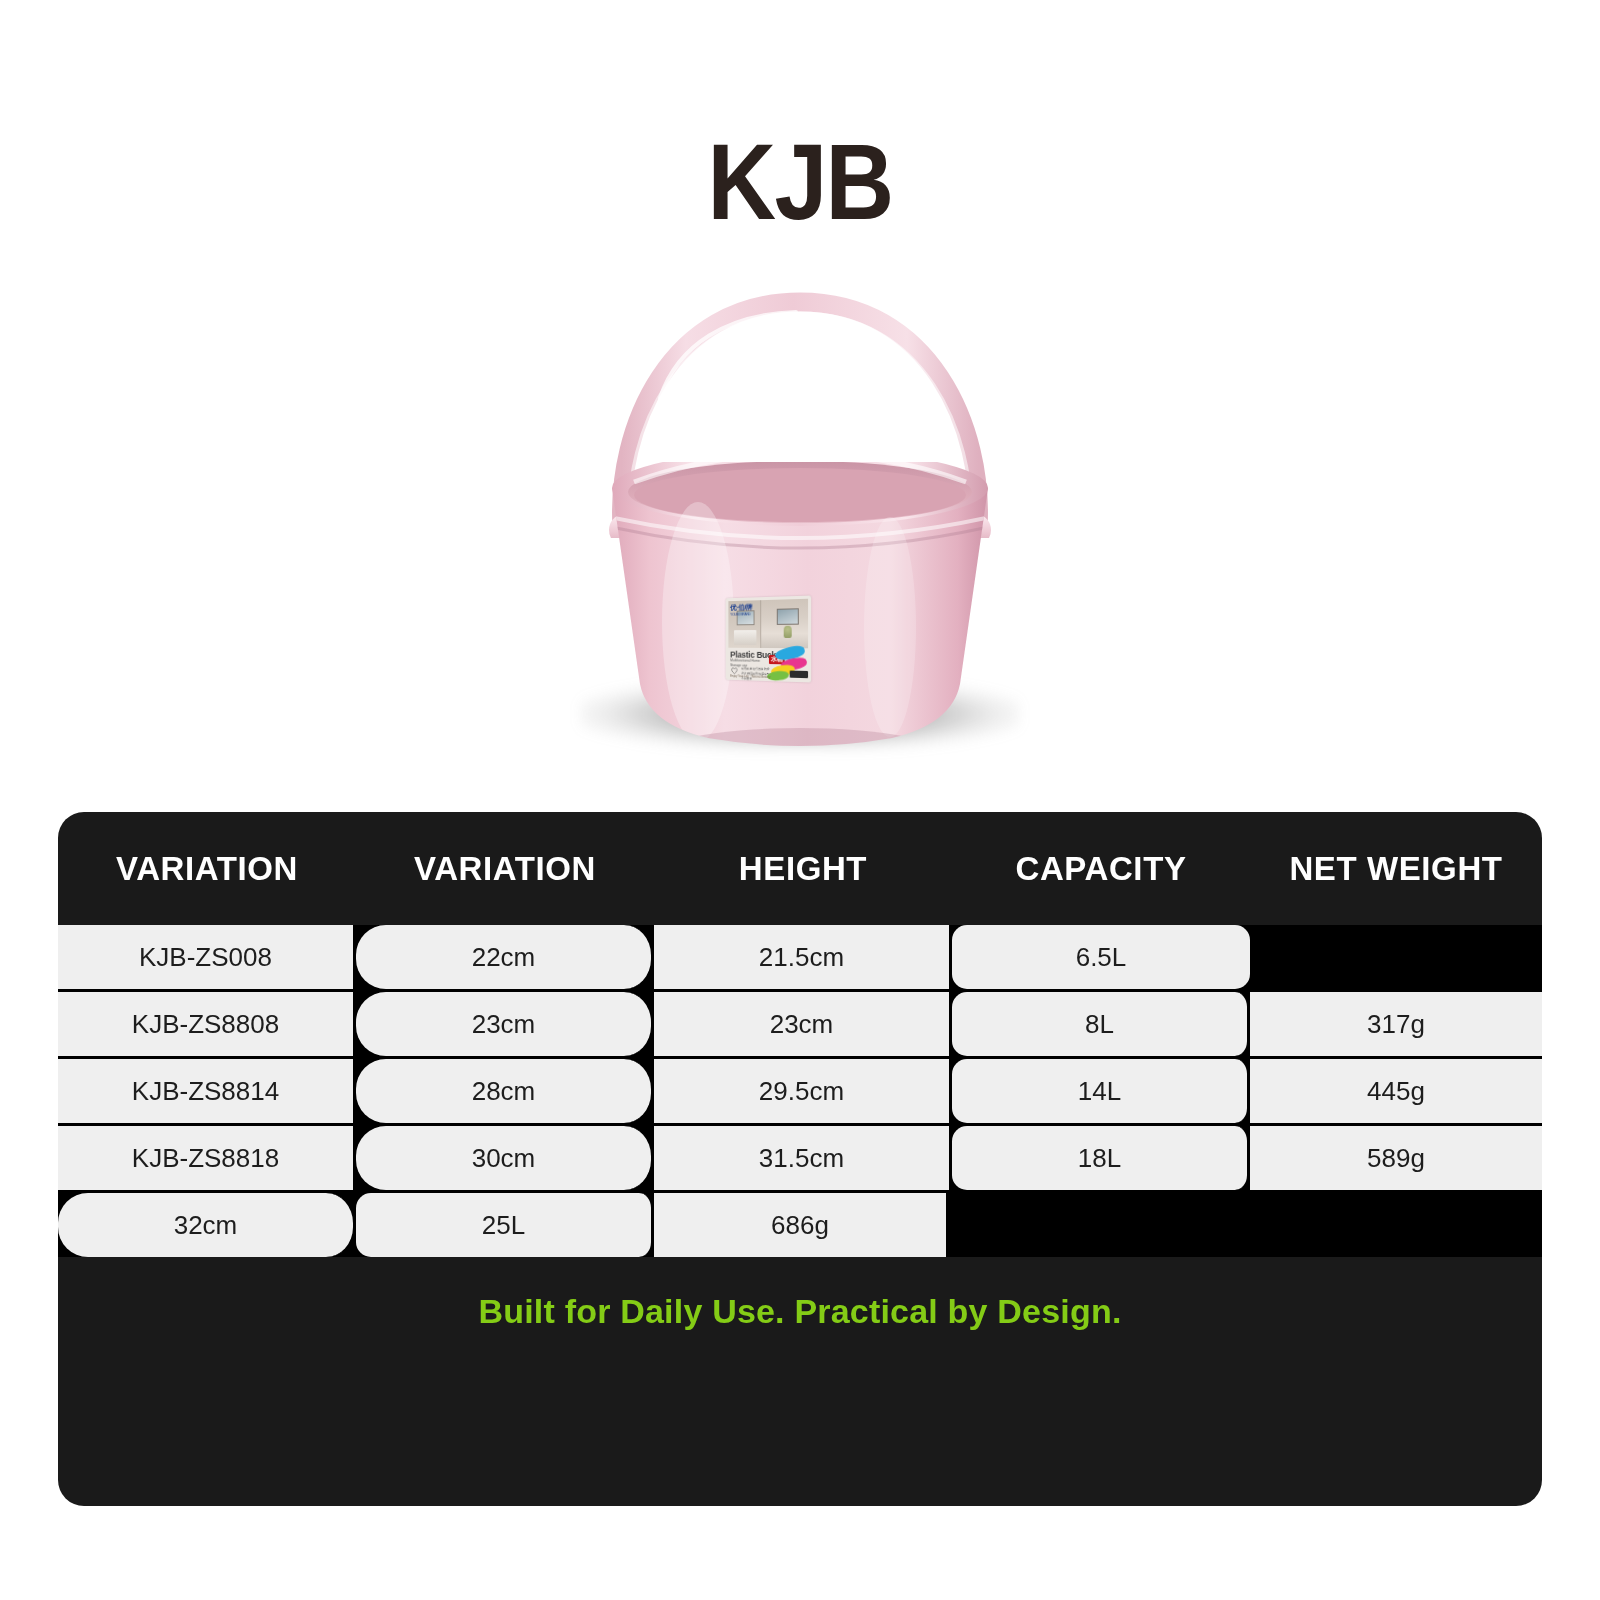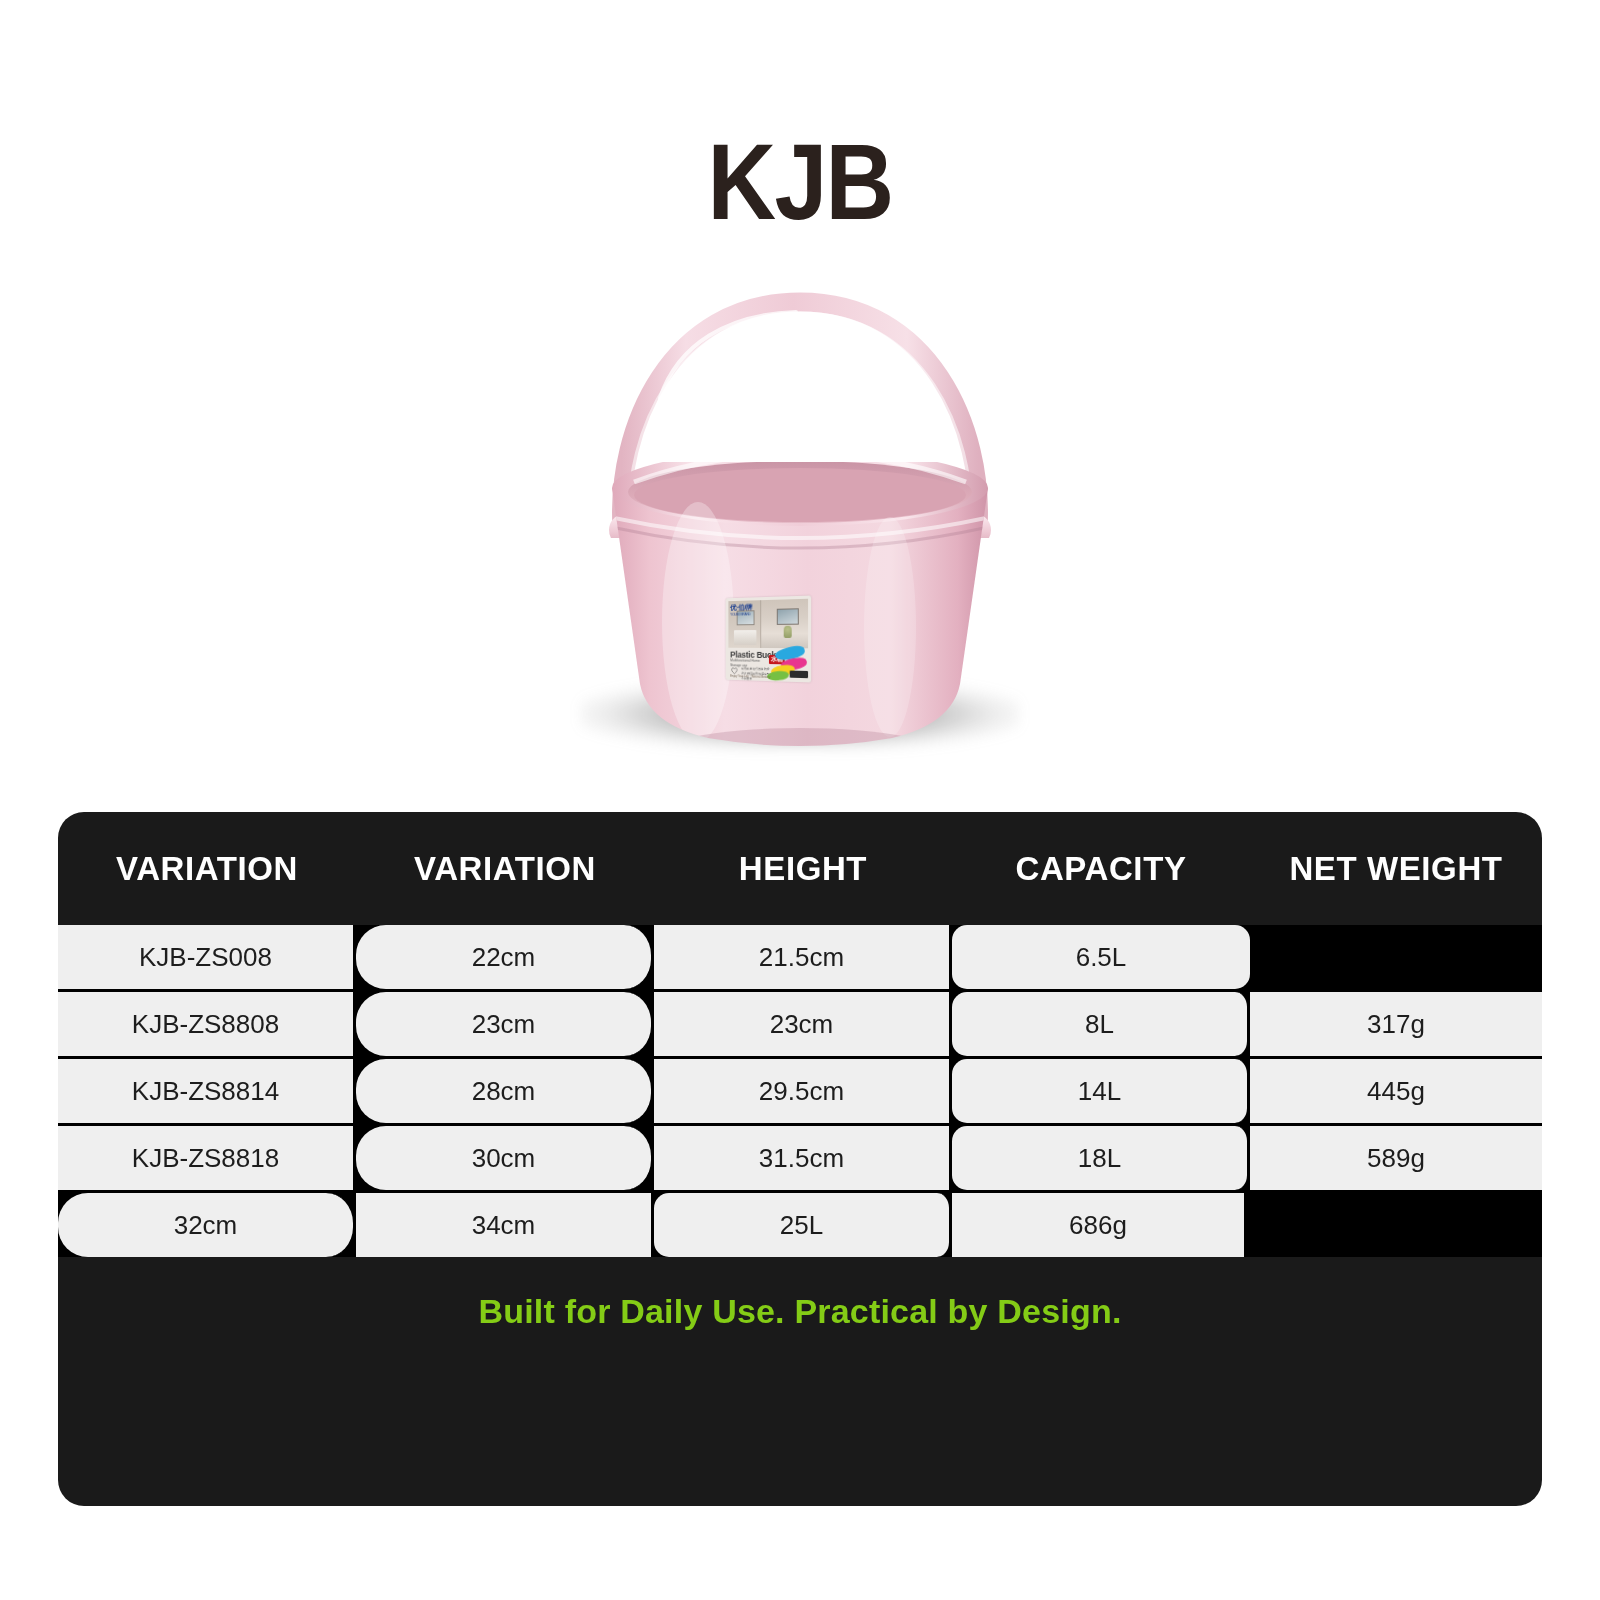--- a/index.html
+++ b/index.html
@@ -381,21 +381,20 @@
     </div>
     <div class="spec-row">
       <div class="spec-cell c0">KJB-ZS8818</div>
       <div class="spec-cell c1">30cm</div>
       <div class="spec-cell c2">31.5cm</div>
       <div class="spec-cell c3">18L</div>
       <div class="spec-cell c4">589g</div>
     </div>
     <div class="spec-row">
       <div class="spec-cell c1">32cm</div>
-      <div class="spec-cell c2">34cm</div>
       <div class="spec-cell c3">25L</div>
       <div class="spec-cell c4">686g</div>
     </div>
   </div>
 
   <div id="spec-footer">Built for Daily Use. Practical by Design.</div>
 
 </div>
 
 </body></html>

